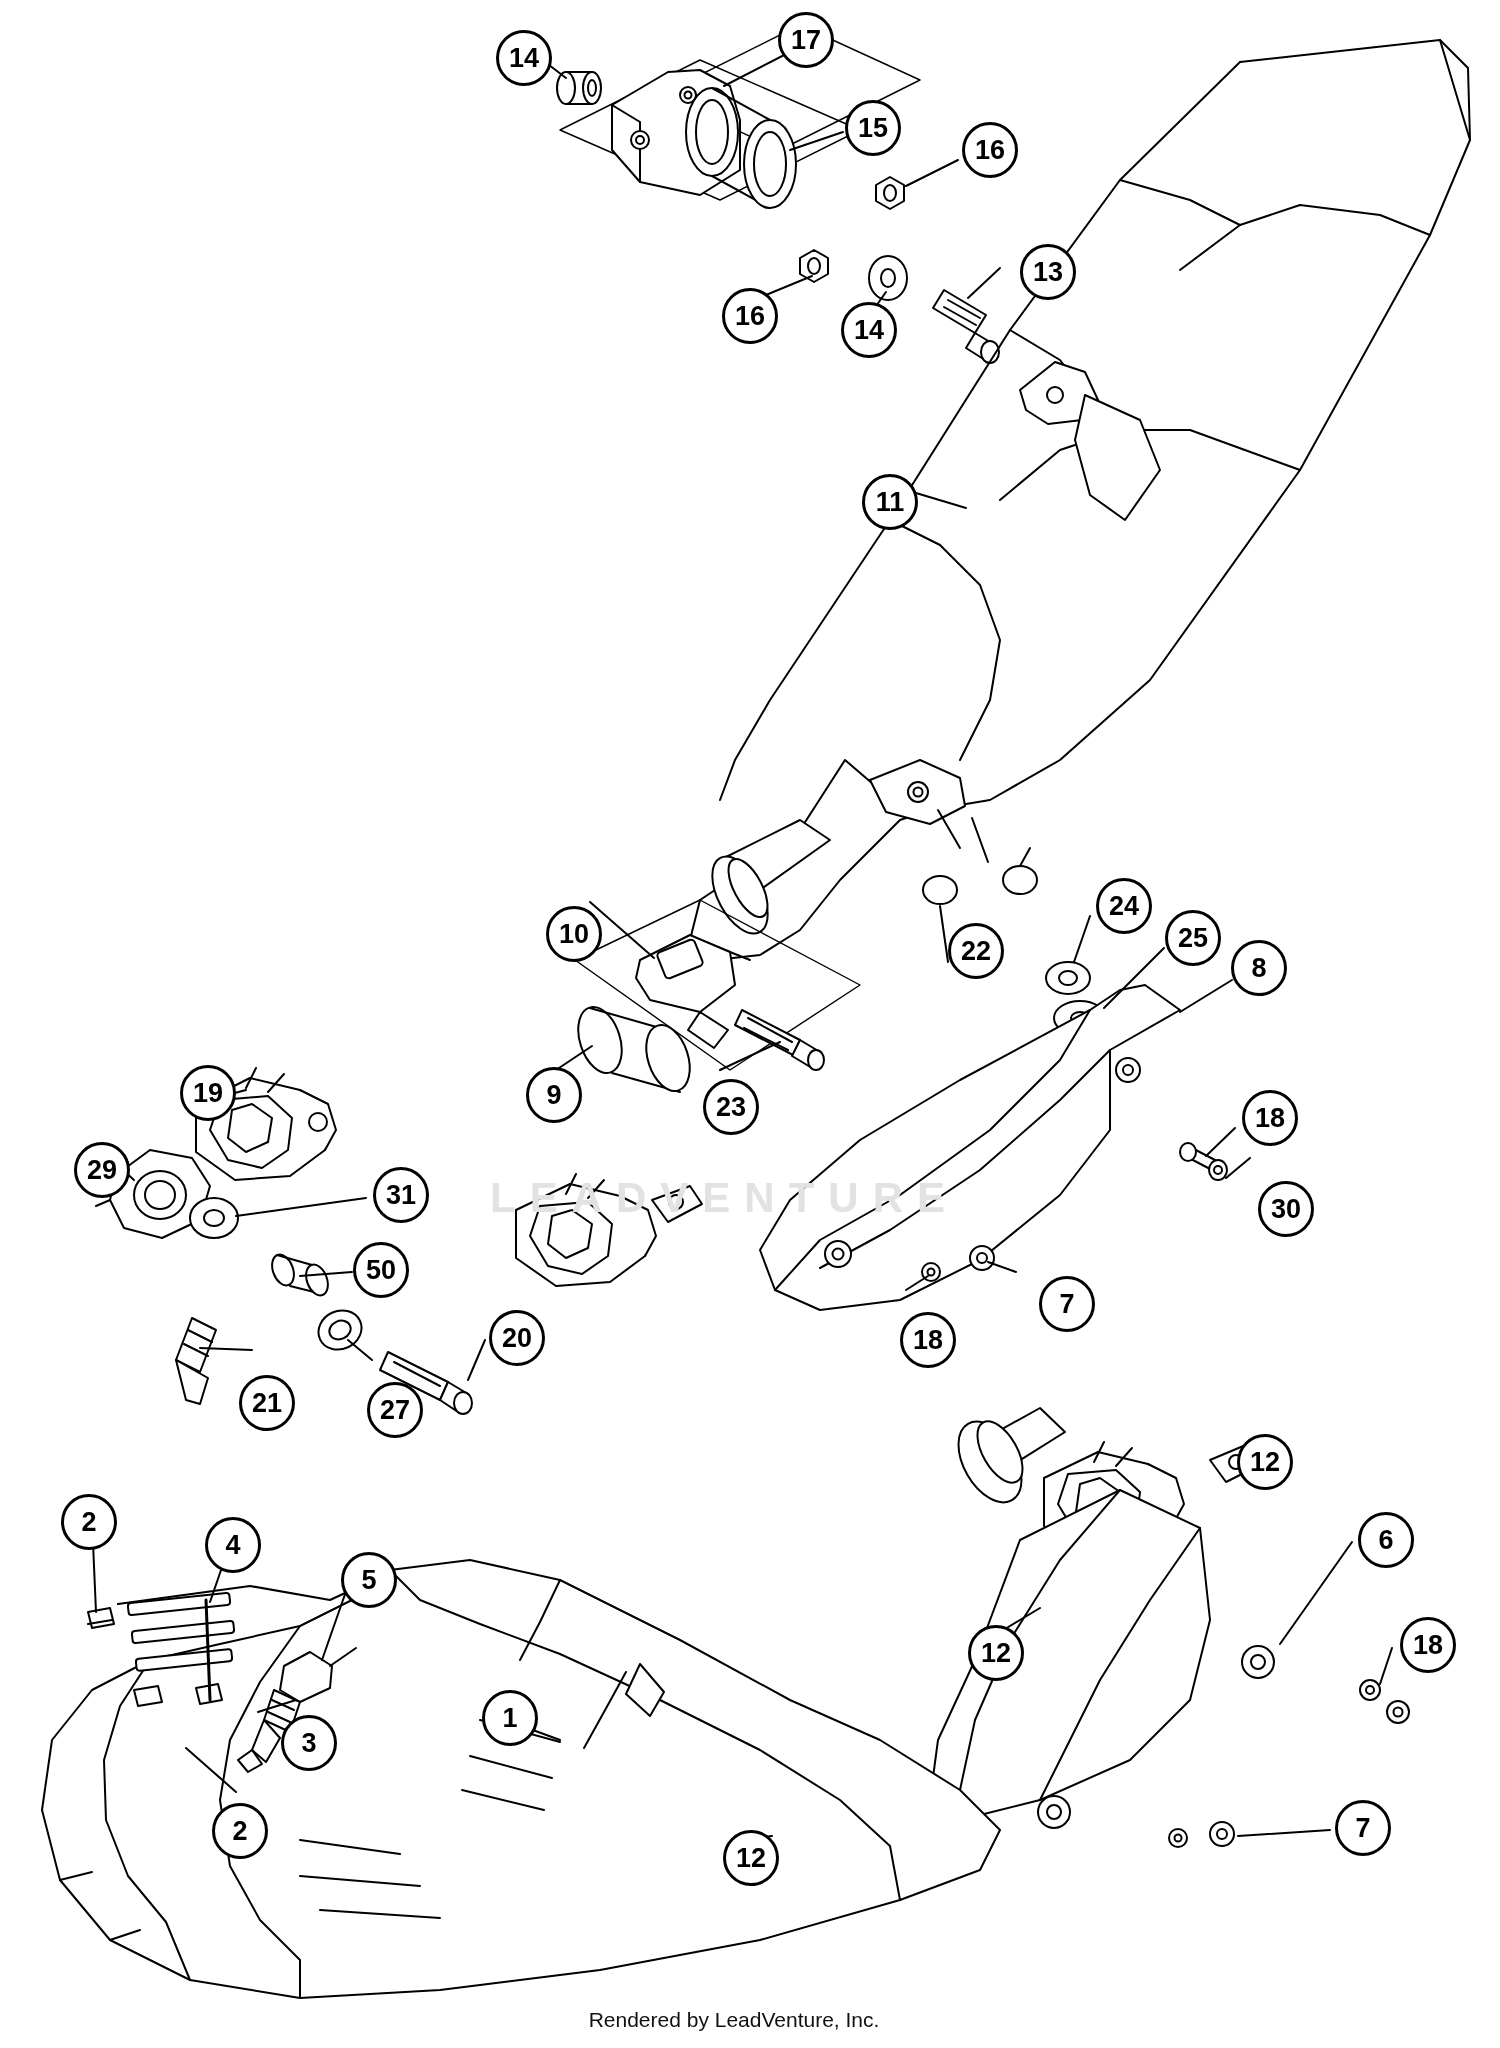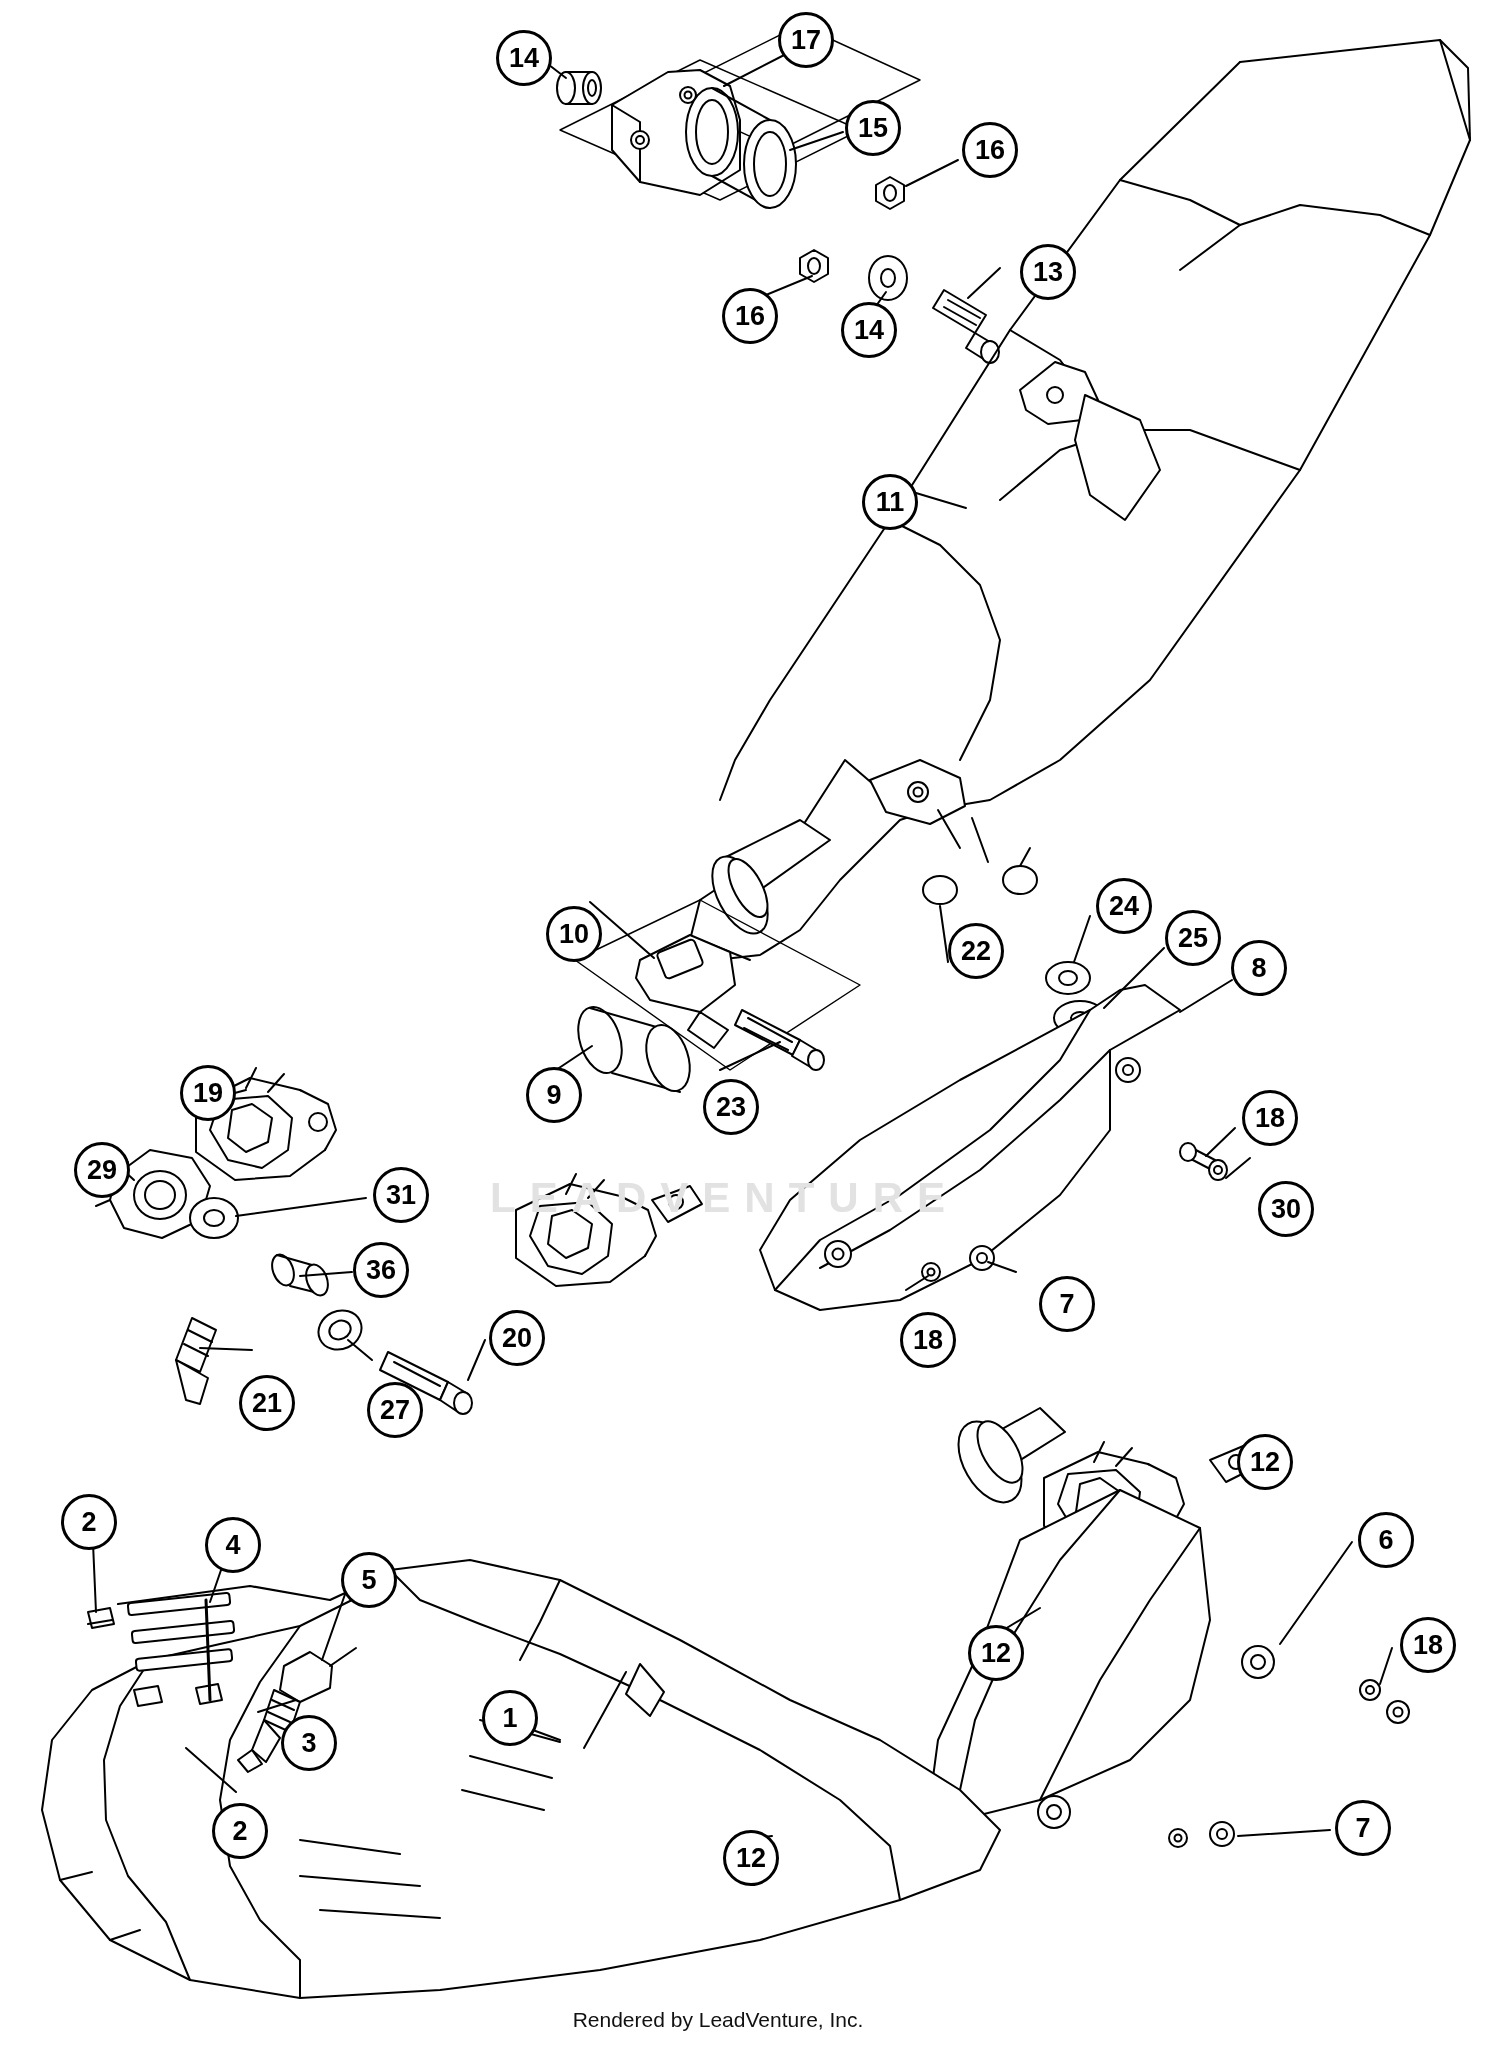--- a/index.html
+++ b/index.html
@@ -50,21 +50,21 @@
     letter-spacing: 14px;
     color: #e2e2e2;
     font-weight: bold;
     font-family: "Liberation Sans", sans-serif;
     user-select: none;
     z-index: 1;
     margin-top: 36px;
   }
   .footer {
     position: absolute;
-    left: 0;
+    left: 16px;
     bottom: 16px;
     width: 1436px;
     text-align: center;
     font-size: 21px;
     color: #111;
     font-family: "Liberation Sans", sans-serif;
   }
 </style>
 </head>
 <body>
@@ -364,21 +364,21 @@
       <div class="callout w2" style="left: 1096px; top: 878px;">24</div>
       <div class="callout w2" style="left: 1165px; top: 910px;">25</div>
       <div class="callout w2" style="left: 1231px; top: 940px;">8</div>
       <div class="callout w2" style="left: 526px; top: 1067px;">9</div>
       <div class="callout w2" style="left: 703px; top: 1079px;">23</div>
       <div class="callout w2" style="left: 1242px; top: 1090px;">18</div>
       <div class="callout w2" style="left: 1258px; top: 1181px;">30</div>
       <div class="callout w2" style="left: 180px; top: 1065px;">19</div>
       <div class="callout w2" style="left: 74px; top: 1142px;">29</div>
       <div class="callout w2" style="left: 373px; top: 1167px;">31</div>
-      <div class="callout w2" style="left: 353px; top: 1242px;">36</div>
+      <div class="callout w2" style="left: 353px; top: 1242px;">50</div>
       <div class="callout w2" style="left: 489px; top: 1310px;">20</div>
       <div class="callout w2" style="left: 367px; top: 1382px; text-align: right;">27</div>
       <div class="callout w2" style="left: 239px; top: 1375px;">21</div>
       <div class="callout w2" style="left: 900px; top: 1312px;">18</div>
       <div class="callout w2" style="left: 1039px; top: 1276px;">7</div>
       <div class="callout w2" style="left: 1237px; top: 1434px;">12</div>
       <div class="callout w2" style="left: 1358px; top: 1512px;">6</div>
       <div class="callout w2" style="left: 1400px; top: 1617px;">18</div>
       <div class="callout w2" style="left: 968px; top: 1625px;">12</div>
       <div class="callout w2" style="left: 61px; top: 1494px;">2</div>

